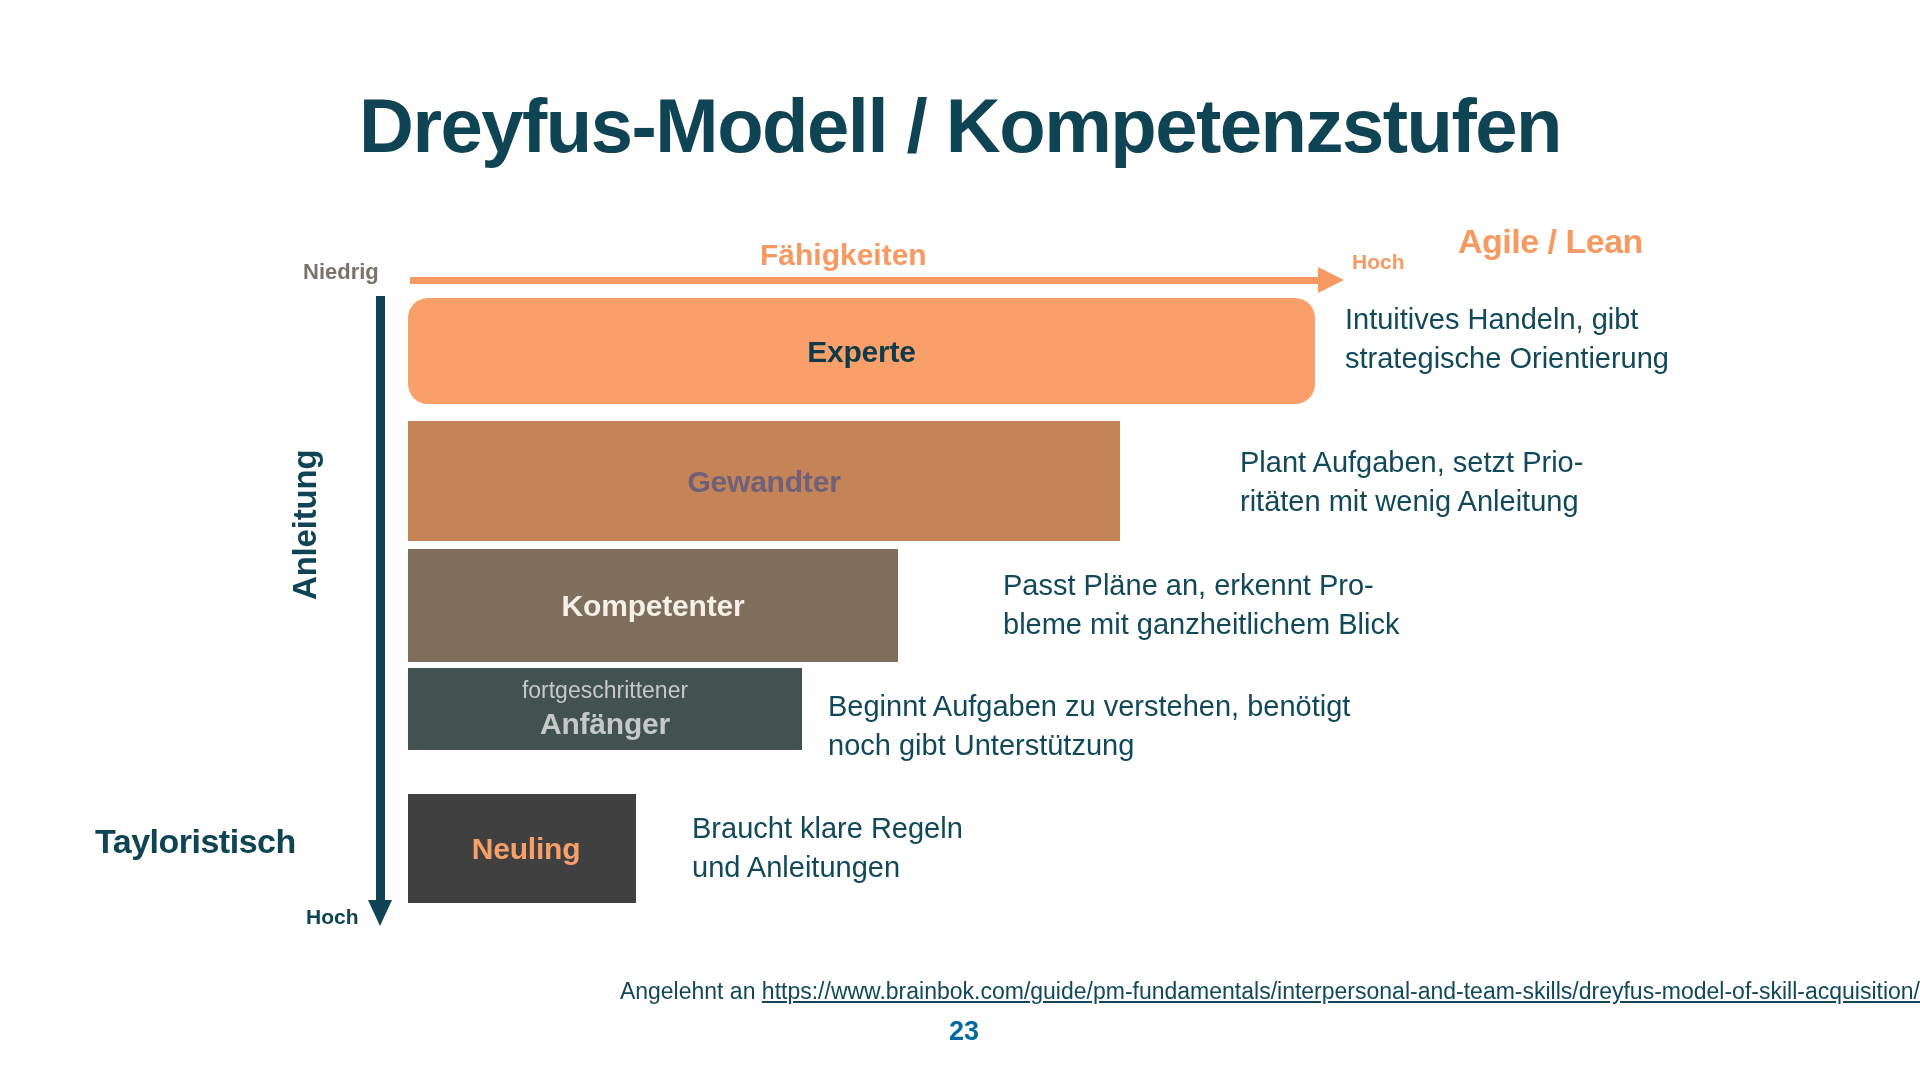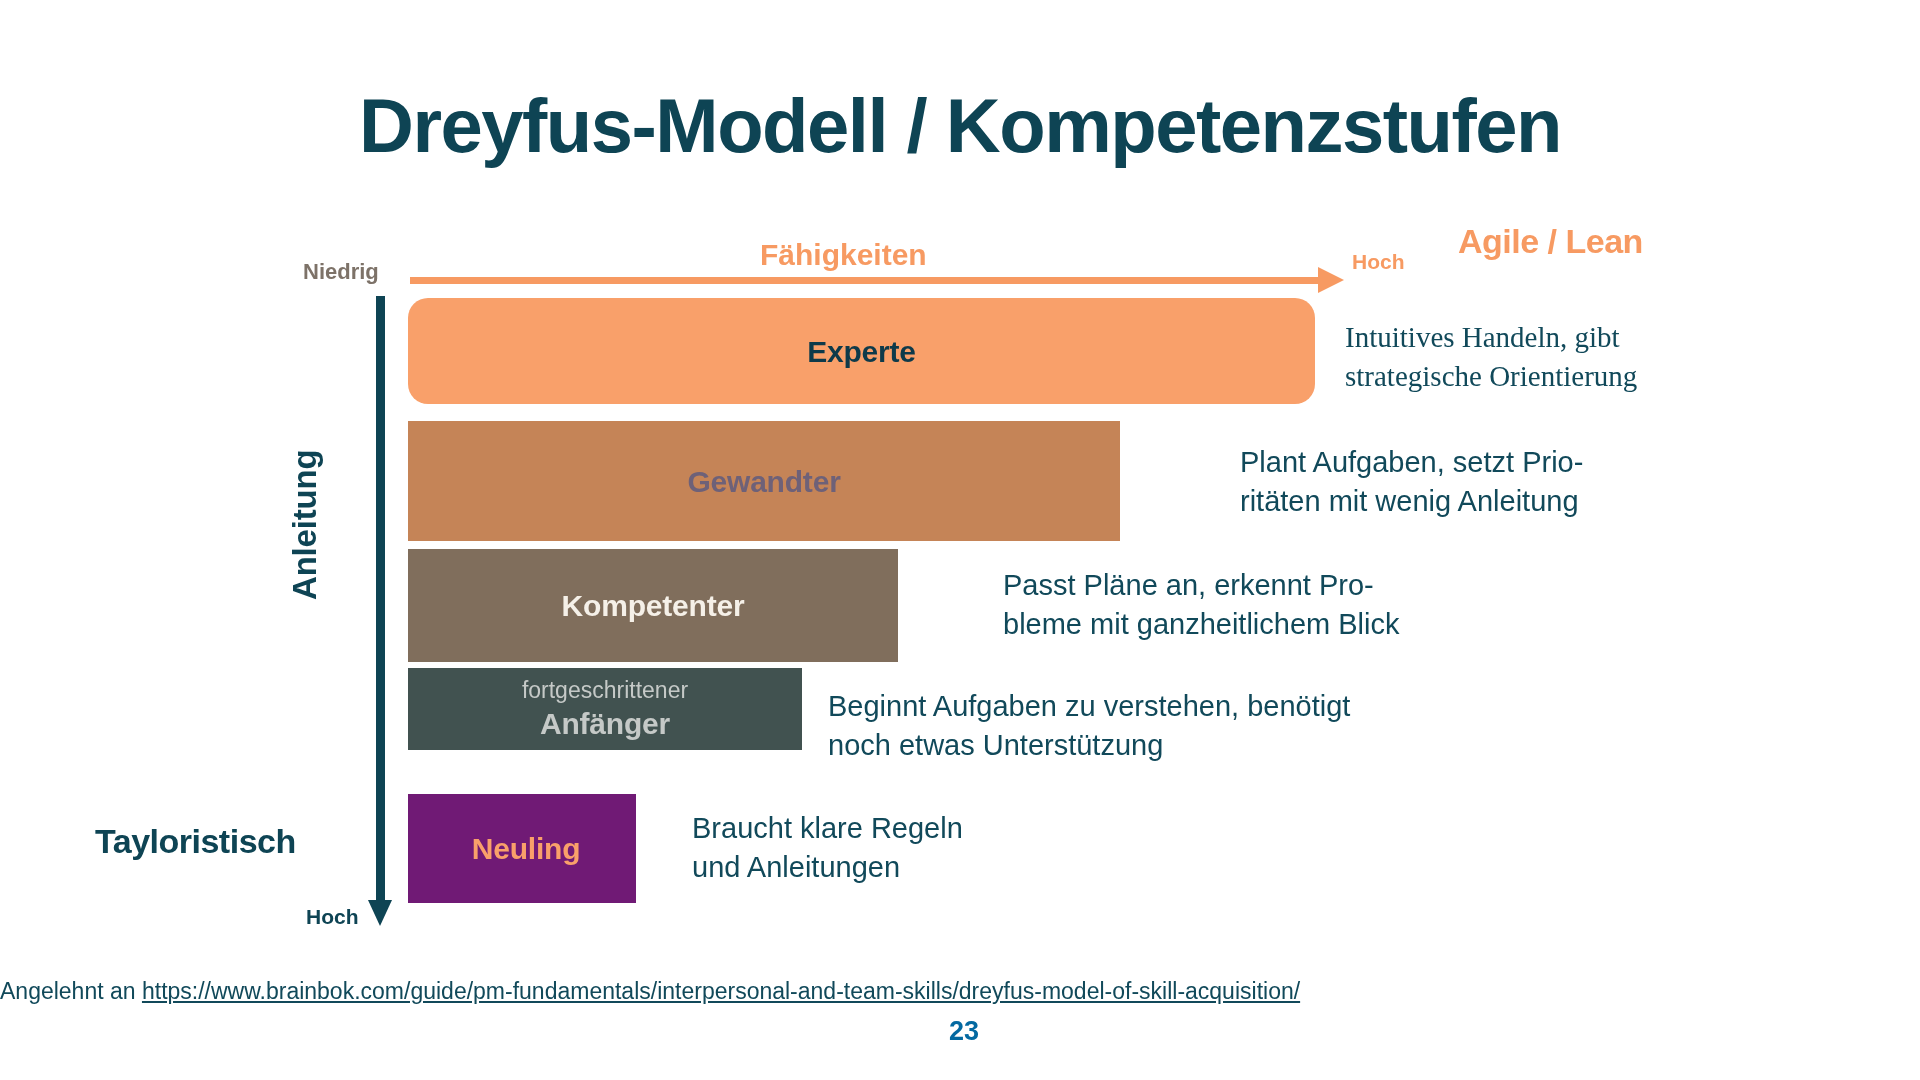--- a/index.html
+++ b/index.html
@@ -180,21 +180,21 @@
     color: #11495a;
     white-space: pre-line;
   }
 
   
   .footer {
     position: absolute;
     left: 0;
     right: 0;
     top: 978px;
-    text-align: left;
+    text-align: right;
     font-size: 23px;
     color: #11495a;
     white-space: nowrap;
   }
   .footer .link {
     text-decoration: underline;
     color: #11495a;
     cursor: pointer;
   }
   .page-num {
@@ -229,21 +229,21 @@
 <div class="v-axis-label">Anleitung</div>
 <div class="axis-hoch-bottom">Hoch</div>
 
 <div class="bars">
 
   <div class="bar-row">
     <div class="bar" style="left:408px; top:298px; width:907px; height:106px; background:#f9a06a; color:#0e3a4a;border-radius:20px;">
 
       <div class="bar-label">Experte</div>
     </div>
-    <div class="bar-desc" style="left:1345px; top:318px; width:450px;font-family:Liberation Serif, serif;">Intuitives Handeln, gibt
+    <div class="bar-desc" style="left:1345px; top:300px; width:450px;">Intuitives Handeln, gibt
 strategische Orientierung</div>
   </div>
 
   <div class="bar-row">
     <div class="bar" style="left:408px; top:421px; width:712px; height:120px; background:#c58457; color:#6e6178;">
       <div class="bar-label">Gewandter</div>
     </div>
     <div class="bar-desc" style="left:1240px; top:443px; width:470px;">Plant Aufgaben, setzt Prio-
 ritäten mit wenig Anleitung</div>
   </div>
@@ -255,25 +255,25 @@
     <div class="bar-desc" style="left:1003px; top:566px; width:500px;">Passt Pläne an, erkennt Pro-
 bleme mit ganzheitlichem Blick</div>
   </div>
 
   <div class="bar-row">
     <div class="bar" style="left:408px; top:668px; width:394px; height:82px; background:#415250; color:#c5c9c7;">
       <div class="bar-sub">fortgeschrittener</div>
       <div class="bar-label">Anfänger</div>
     </div>
     <div class="bar-desc" style="left:828px; top:687px; width:680px;">Beginnt Aufgaben zu verstehen, benötigt
-noch etwas Unterstützung</div>
-  </div>
-
-  <div class="bar-row">
-    <div class="bar" style="left:408px; top:794px; width:228px; height:109px; background:#701a75; color:#f9a06a;padding-left:8px;">
+noch gibt Unterstützung</div>
+  </div>
+
+  <div class="bar-row">
+    <div class="bar" style="left:408px; top:794px; width:228px; height:109px; background:#404040; color:#f9a06a;padding-left:8px;">
       <div class="bar-label">Neuling</div>
     </div>
     <div class="bar-desc" style="left:660px; top:809px; width:420px;margin-left:32px;">Braucht klare Regeln
 und Anleitungen</div>
   </div>
 
 </div>
 
 <div class="footer"><span>Angelehnt an </span><span class="link">https://www.brainbok.com/guide/pm-fundamentals/interpersonal-and-team-skills/dreyfus-model-of-skill-acquisition/</span></div>
 

